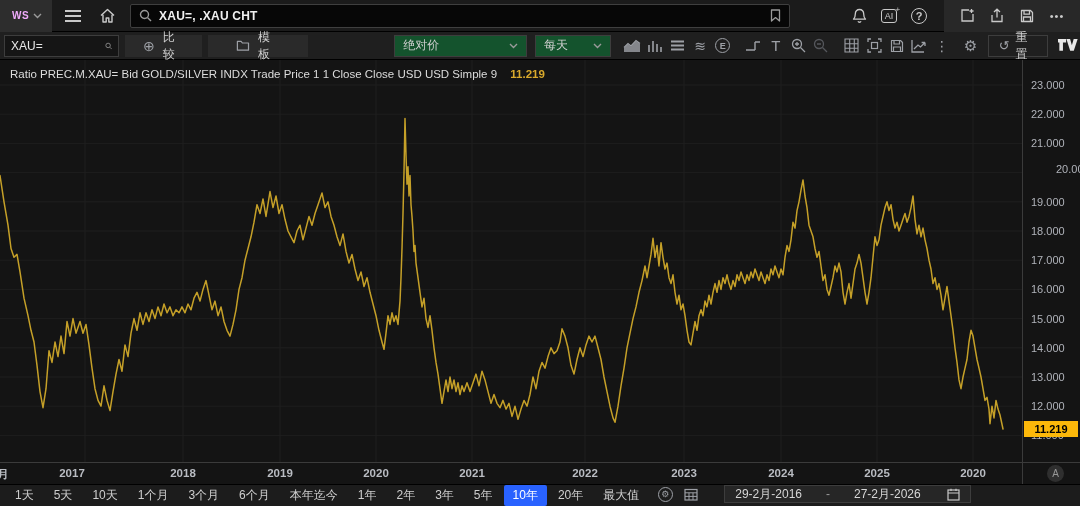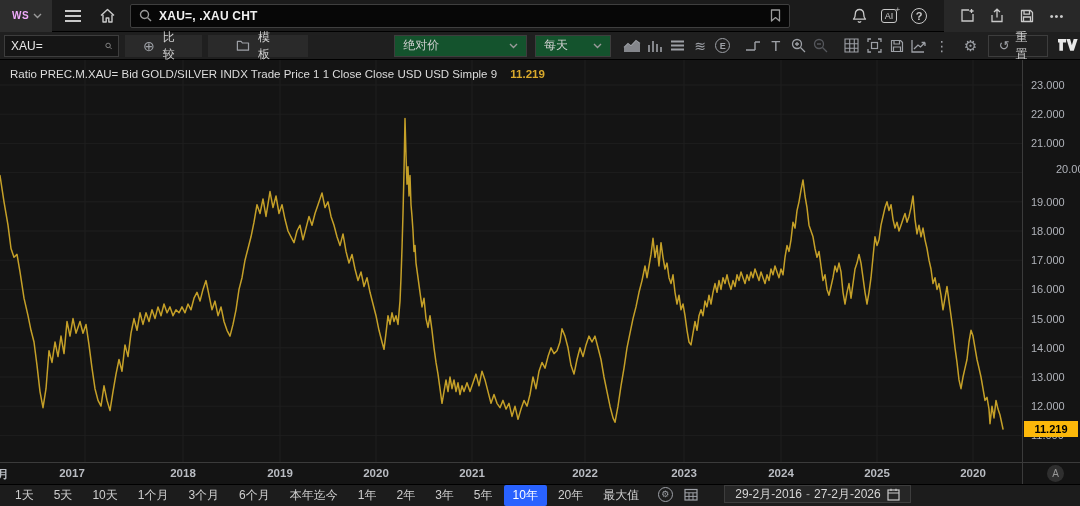--- a/index.html
+++ b/index.html
@@ -54,21 +54,21 @@
   .time-axis .axis-corner { position:absolute; left:1022px; top:0; height:22px; border-left:1px solid #3b3b3b; }
   .time-label { position:absolute; top:4px; transform:translateX(-50%); font-size:11.5px; font-weight:600; color:#b9bcc2; }
   .auto-btn { position:absolute; left:1047px; top:2px; width:17px; height:17px; border-radius:50%; background:#2f2f2f; color:#979797; font-size:10px; display:flex; align-items:center; justify-content:center; cursor:pointer; }
 
   
   .bottombar { position:absolute; left:0; top:484px; width:1080px; height:22px; background:#1c1c1c; border-top:1px solid #000; display:flex; align-items:flex-start; font-size:12px; }
   .ranges { display:flex; align-items:center; margin-left:6px; }
   .range-btn { color:#cfcfcf; padding:2px 9px; margin-right:2px; border-radius:2px; cursor:pointer; white-space:nowrap; }
   .range-btn.sel { background:#2962ff; color:#fff; }
   .bb-icon { display:flex; align-items:center; justify-content:center; width:22px; height:18px; color:#9da0a6; margin-left:4px; cursor:pointer; }
-  .datebox { display:flex; align-items:center; gap:4px; height:18px; background:#262626; border:1px solid #3d3d3d; color:#d6d6d6; padding:0 10px; margin-left:22px; cursor:pointer; }
+  .datebox { display:flex; align-items:center; gap:24px; height:18px; background:#262626; border:1px solid #3d3d3d; color:#d6d6d6; padding:0 10px; margin-left:22px; cursor:pointer; }
   .datebox svg { margin-left:2px; }
 
   svg.ic { display:block; }
 </style>
 </head>
 <body>
 
 <div class="app">
 
   <header class="topbar">

